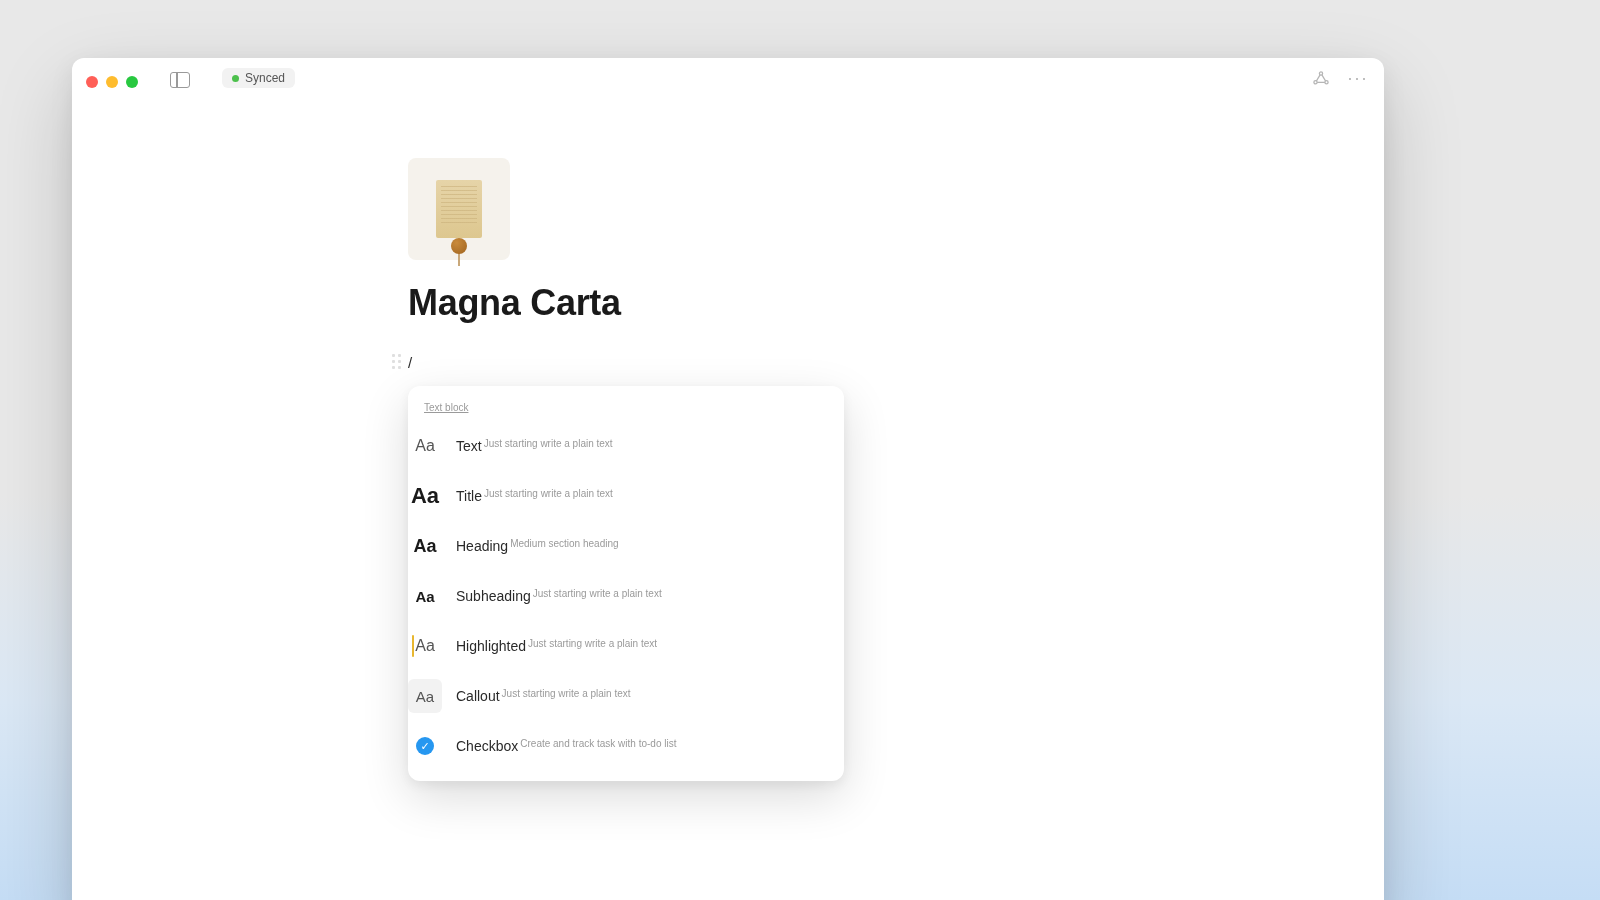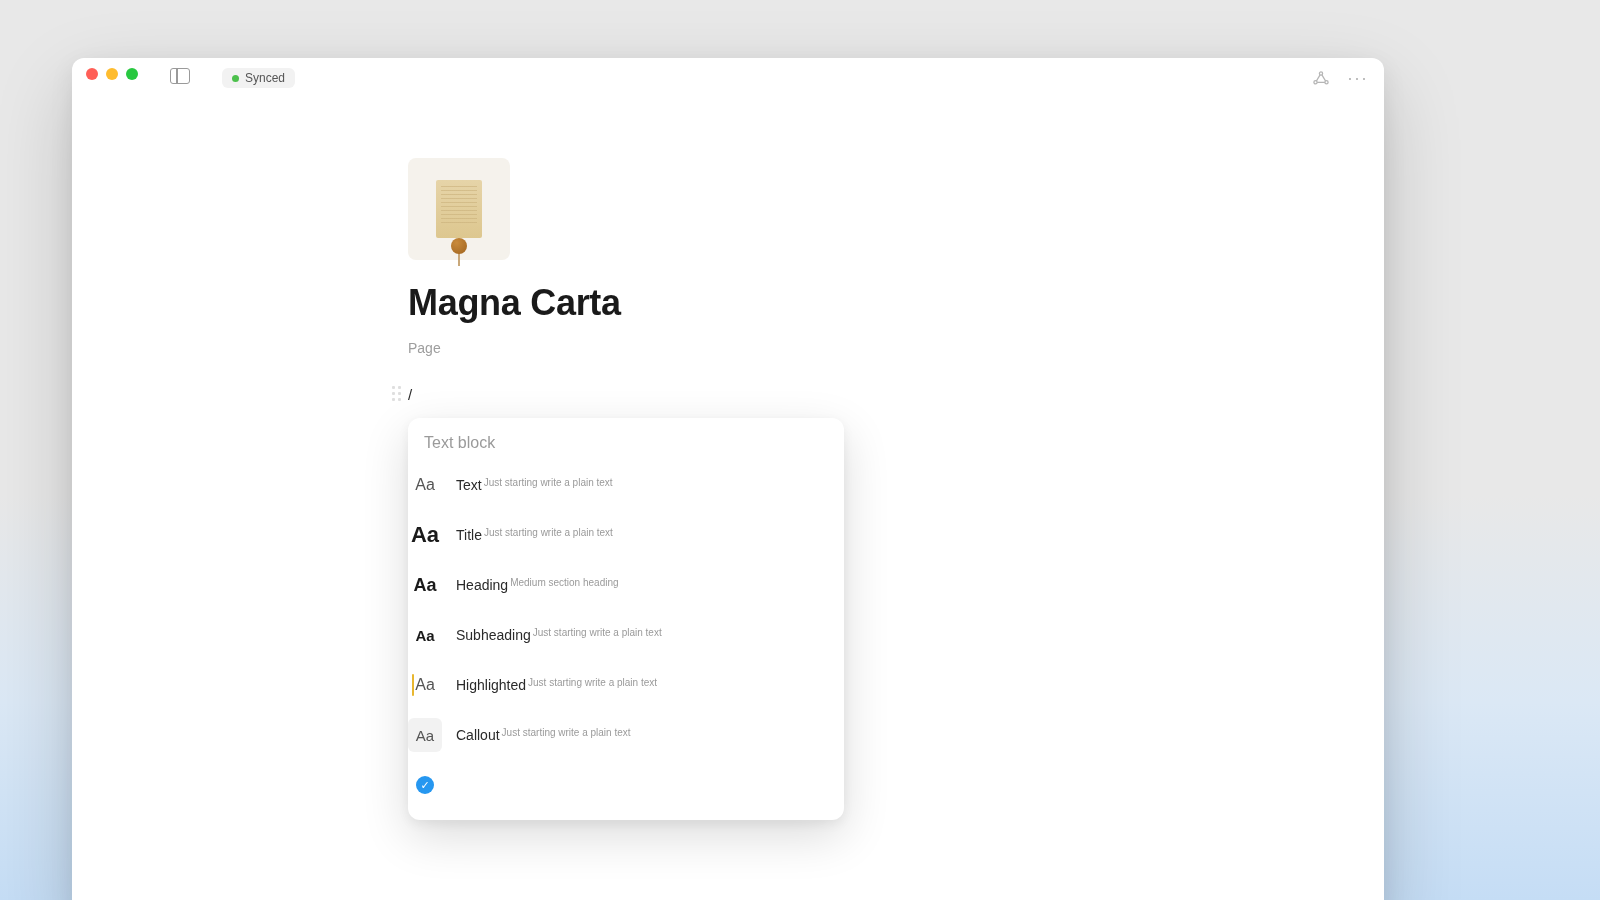--- a/index.html
+++ b/index.html
@@ -22,21 +22,21 @@
       box-shadow: 0 30px 80px rgba(0,0,0,0.18), 0 8px 24px rgba(0,0,0,0.08);
       overflow: hidden;
     }
     .titlebar {
       height: 40px;
       display: flex;
       align-items: center;
       padding: 0 12px;
       justify-content: space-between;
     }
-    .titlebar-left { display: flex; align-items: flex-start; gap: 32px; }
+    .titlebar-left { display: flex; align-items: flex-end; gap: 32px; }
     .traffic-lights { display: flex; gap: 8px; margin-left: 2px; }
     .traffic-dot { width: 12px; height: 12px; border-radius: 50%; }
     .dot-red { background: #ff5f57; }
     .dot-yellow { background: #febc2e; }
     .dot-green { background: #28c840; }
     .sidebar-toggle {
       width: 20px; height: 16px;
       border: 1.5px solid #9a9a9a;
       border-radius: 3px;
       position: relative;
@@ -173,23 +173,24 @@
       left: 0px;
       top: 32px;
       width: 436px;
       background: #ffffff;
       border-radius: 12px;
       box-shadow: 0 16px 48px rgba(0,0,0,0.14), 0 4px 12px rgba(0,0,0,0.06);
       padding: 16px 0 0 0;
       overflow: hidden;
     }
     .popup-section {
-      font-size: 16px;
+      font-size: 10px;
       color: #9a9a9a;
       padding: 0 27px 8px 16px;
+      text-decoration: underline;
     }
     .popup-list {
       display: flex;
       flex-direction: column;
     }
     .popup-item {
       display: flex;
       align-items: center;
       gap: 14px;
       padding: 8px 0;
@@ -285,21 +286,20 @@
     <div class="content-inner">
 
       <div class="page-cover-icon">
         <div class="parchment">
           <div class="seal-string"></div>
           <div class="seal"></div>
         </div>
       </div>
 
       <h1 class="page-title">Magna Carta</h1>
-      <div class="page-label">Page</div>
 
       <div class="slash-row">
         <div class="drag-dots">
           <span></span>
             <span></span>
             <span></span>
             <span></span>
             <span></span>
             <span></span>
         </div>
@@ -347,20 +347,24 @@
                 <div class="popup-icon callout-icon">Aa</div>
                 <div class="popup-text">
                   <div class="popup-name">Callout</div>
                   <div class="popup-desc">Just starting write a plain text</div>
                 </div>
               </div>
               <div class="popup-item">
                 <div class="popup-icon checkbox-icon">
                   <div class="check-circle">✓</div>
                 </div>
+                <div class="popup-text">
+                  <div class="popup-name">Checkbox</div>
+                  <div class="popup-desc">Create and track task with to-do list</div>
+                </div>
               </div>
             </div>
           <div class="popup-fade"></div>
         </div>
       </div>
 
     </div>
   </div>
 </div>
 

